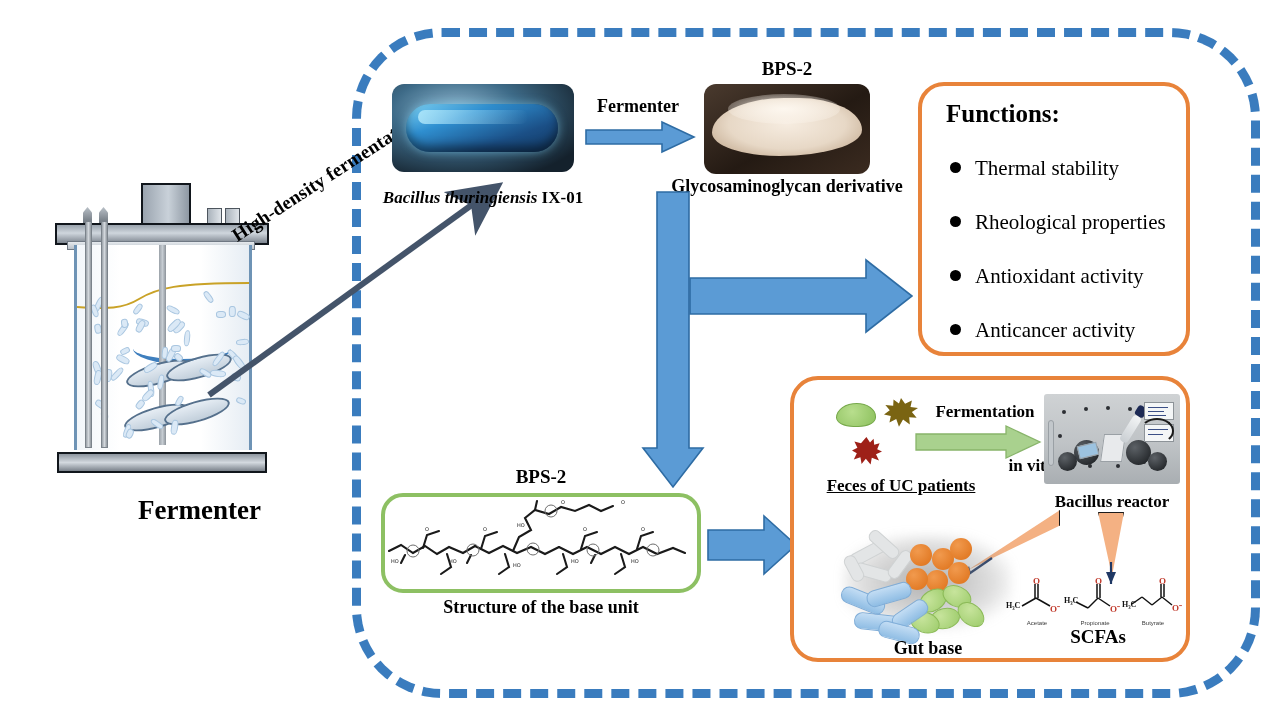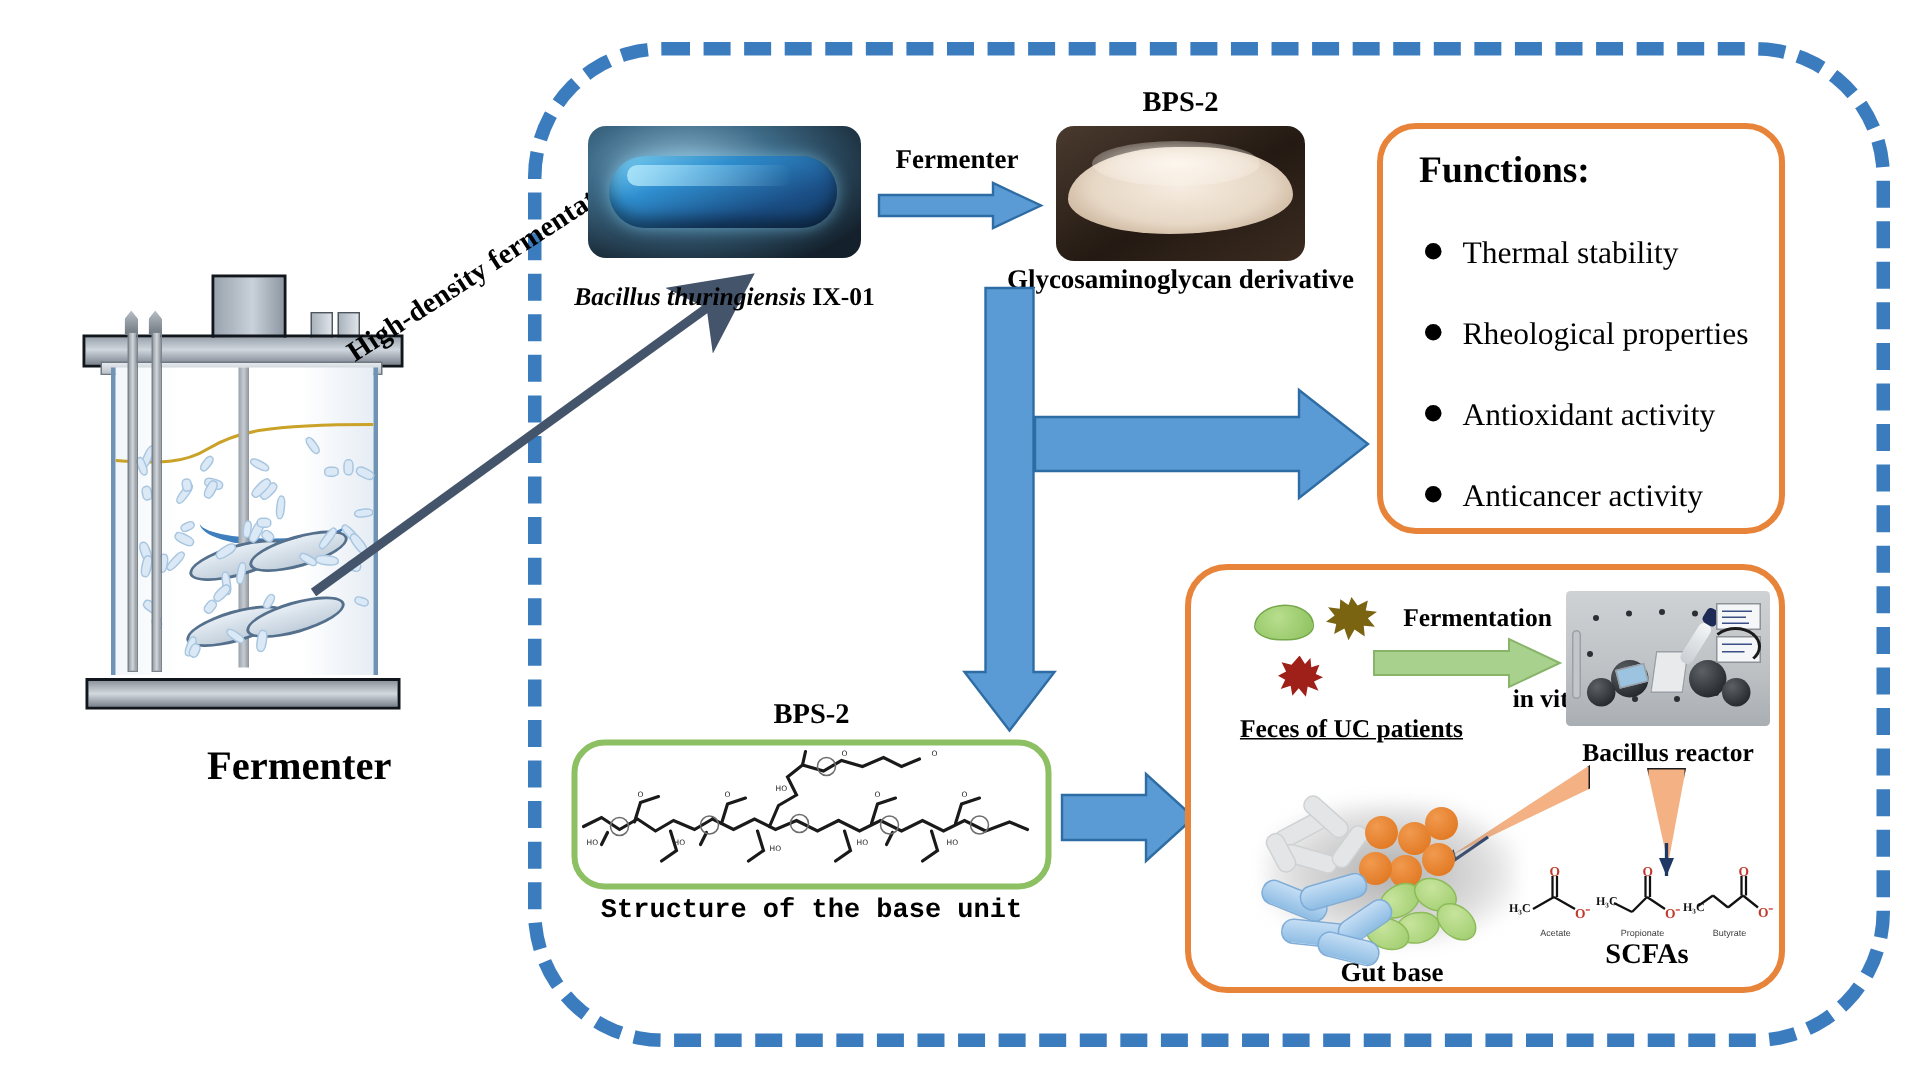--- a/index.html
+++ b/index.html
@@ -310,21 +310,21 @@
     <g fill="none" stroke="#6d6d6d" stroke-width="1">
       <circle cx="28" cy="54" r="6"></circle>
         <circle cx="88" cy="53" r="6"></circle>
         <circle cx="148" cy="52" r="6"></circle>
       <circle cx="208" cy="53" r="6"></circle>
         <circle cx="268" cy="53" r="6"></circle>
         <circle cx="166" cy="14" r="6"></circle>
     </g>
   </svg>
 </div>
-<div class="abs lbl" style="left:381px;top:597px;width:320px;font-size:18px;font-family:Liberation Mono, monospace;">Structure of the base unit</div>
+<div class="abs lbl" style="left:381px;top:597px;width:320px;font-size:18px;">Structure of the base unit</div>
 
 <div class="abs" id="gut-box"></div>
 
 <div class="fec-green abs" style="left:836px;top:403px;"></div>
 <div class="fec-brown abs" style="left:884px;top:398px;"></div>
 <div class="fec-red abs" style="left:852px;top:437px;"></div>
 <div class="abs lbl" style="left:806px;top:476px;width:190px;font-size:17px;text-decoration:underline;">Feces of UC patients</div>
 
 <div class="abs lbl" style="left:920px;top:402px;width:130px;font-size:17px;">Fermentation</div>
 <svg class="abs greenarrow" style="left:914px;top:424px;" width="128" height="36" viewBox="0 0 128 36">

